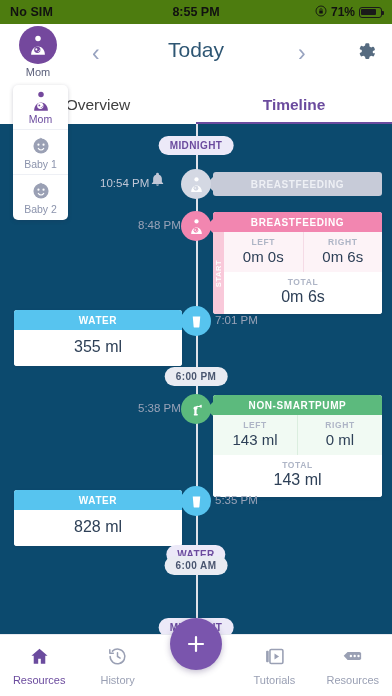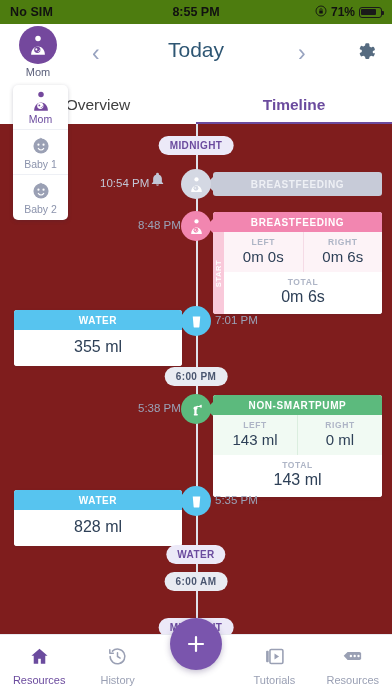--- a/index.html
+++ b/index.html
@@ -88,21 +88,21 @@
     border-bottom: 1px solid #eef0f5; cursor: pointer;
   }
   .dd-item:last-child { border-bottom: none; }
   .dd-ava { width: 22px; height: 22px; }
   .dd-label { font-size: 10.5px; color: #8b93ac; }
   .dd-item.selected .dd-label { color: #6b4b9e; }
 
   
   .timeline {
     position: absolute; top: 124px; left: 0; width: 392px; height: 510px;
-    background: #7f1d1d; overflow: hidden;
+    background: #0c4a6e; overflow: hidden;
   }
   .spine {
     position: absolute; left: 196px; top: 0; width: 1.5px; height: 510px;
     background: #dfe2ea;
   }
   .pill {
     position: absolute; left: 50%; transform: translateX(-50%);
     background: #ece9f8; color: #6b4b9e;
     font-size: 10px; font-weight: 700; letter-spacing: .4px;
     border-radius: 10px; padding: 4px 11px; white-space: nowrap;
@@ -331,21 +331,21 @@
     </div>
     <div class="arrow-l" style="left:182px; top:370px; border-left:7px solid #57c4ef;"></div>
     <div class="node" style="left:181px; top:362px; background:#57c4ef;">
       <svg width="15" height="15" viewBox="0 0 24 24">
         <path d="M6 4h12l-1.4 16.2a1.6 1.6 0 0 1-1.6 1.4H9a1.6 1.6 0 0 1-1.6-1.4z" fill="#fff"></path>
       </svg>
     </div>
     <div class="time-label" style="left:215px; top:370px;">5:35 PM</div>
 
     <div class="pill" style="top:421px">WATER</div>
-    <div class="pill grey" style="top:448px">6:00 AM</div>
+    <div class="pill grey" style="top:432px">6:00 AM</div>
     <div class="pill" style="top:494px">MIDNIGHT</div>
   </div>
 
   <div class="dropdown">
     <div class="dd-item selected">
       <span class="dd-ava">
         <svg width="22" height="22" viewBox="0 0 32 32">
           <circle cx="16" cy="6.5" r="4" fill="#74489d"></circle>
           <path d="M6 30c0-7.2 4.6-12 10-12s10 4.8 10 12z" fill="#74489d"></path>
           <circle cx="15" cy="23" r="4.6" fill="#fff"></circle>

